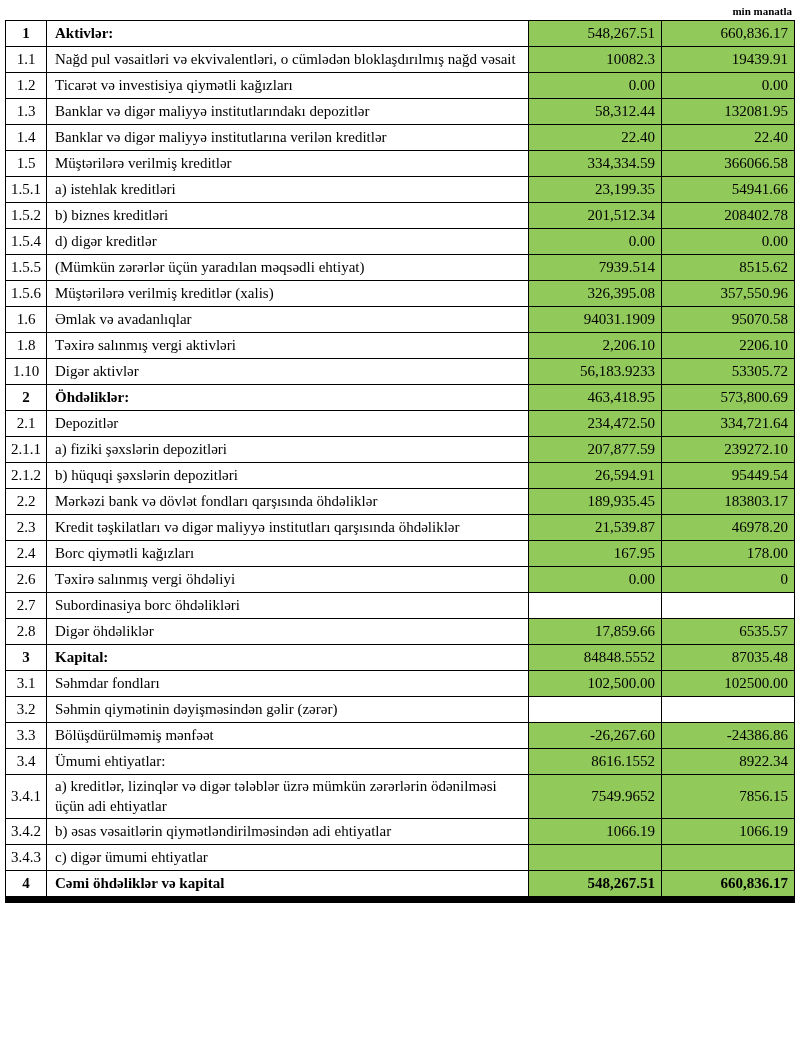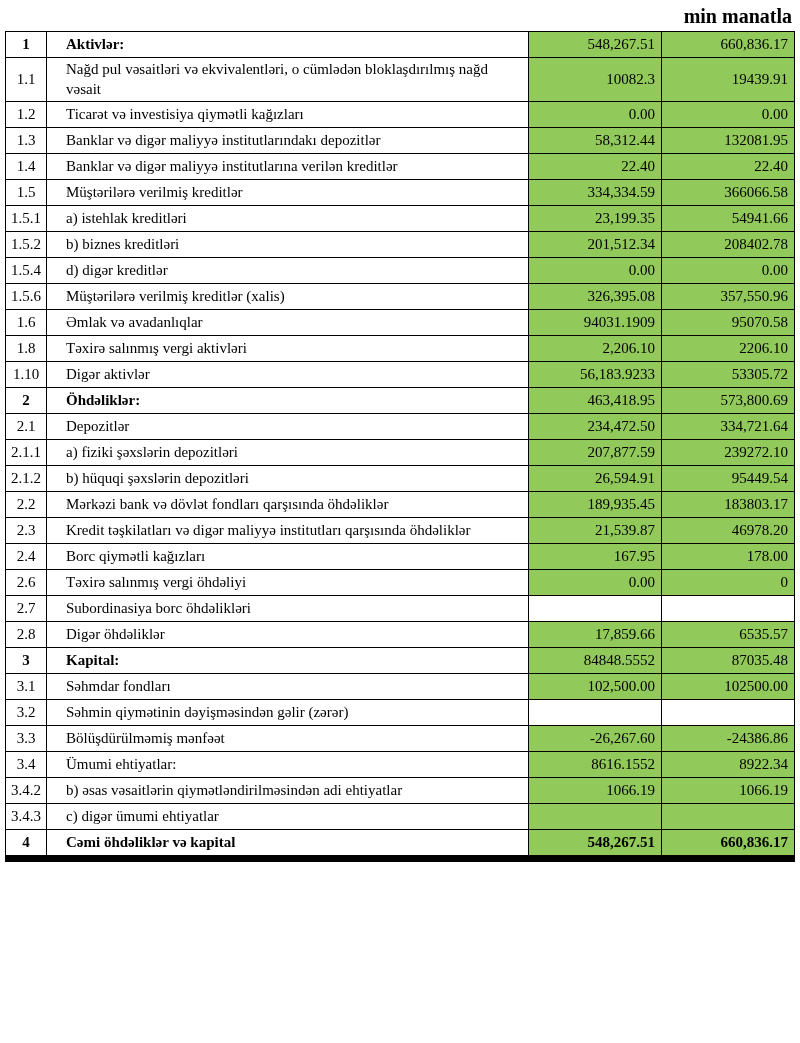--- a/index.html
+++ b/index.html
@@ -12,21 +12,21 @@
     width: 800px;
     height: 1043px;
     box-sizing: border-box;
     padding: 3px 5px 0 5px;
     background: #ffffff;
     overflow: hidden;
   }
   .unit-label {
     text-align: right;
     font-weight: bold;
-    font-size: 20px;
+    font-size: 11px;
     color: #000;
     padding: 2px 3px 3px 0;
   }
   table.balance-table {
     border-collapse: collapse;
     width: 790px;
     table-layout: fixed;
     border: 1px solid #000;
     border-bottom: 7px solid #000;
   }
@@ -40,21 +40,21 @@
     line-height: 1.35;
     overflow: hidden;
   }
   td.col-no {
     width: 36px;
     text-align: center;
     padding: 1px 2px;
   }
   td.col-label {
     text-align: left;
-    padding-left: 19px;
+    padding-left: 8px;
   }
   td.col-v {
     width: 122px;
     text-align: right;
     padding-right: 6px;
     background: #92C95B;
   }
   td.col-v.white {
     background: #ffffff;
   }
@@ -116,20 +116,26 @@
           <td class="col-v">201,512.34</td>
           <td class="col-v">208402.78</td>
         </tr>
         <tr>
           <td class="col-no">1.5.4</td>
           <td class="col-label">d) digər kreditlər</td>
           <td class="col-v">0.00</td>
           <td class="col-v">0.00</td>
         </tr>
         <tr>
+          <td class="col-no">1.5.5</td>
+          <td class="col-label">(Mümkün zərərlər üçün yaradılan məqsədli ehtiyat)</td>
+          <td class="col-v">7939.514</td>
+          <td class="col-v">8515.62</td>
+        </tr>
+        <tr>
           <td class="col-no">1.5.6</td>
           <td class="col-label">Müştərilərə verilmiş kreditlər (xalis)</td>
           <td class="col-v">326,395.08</td>
           <td class="col-v">357,550.96</td>
         </tr>
         <tr>
           <td class="col-no">1.6</td>
           <td class="col-label">Əmlak və avadanlıqlar</td>
           <td class="col-v">94031.1909</td>
           <td class="col-v">95070.58</td>
@@ -228,20 +234,26 @@
           <td class="col-no">3.3</td>
           <td class="col-label">Bölüşdürülməmiş mənfəət</td>
           <td class="col-v">-26,267.60</td>
           <td class="col-v">-24386.86</td>
         </tr>
         <tr>
           <td class="col-no">3.4</td>
           <td class="col-label">Ümumi ehtiyatlar:</td>
           <td class="col-v">8616.1552</td>
           <td class="col-v">8922.34</td>
+        </tr>
+        <tr>
+          <td class="col-no">3.4.1</td>
+          <td class="col-label">a) kreditlər, lizinqlər və digər tələblər üzrə mümkün zərərlərin ödənilməsi üçün adi ehtiyatlar</td>
+          <td class="col-v">7549.9652</td>
+          <td class="col-v">7856.15</td>
         </tr>
         <tr>
           <td class="col-no">3.4.2</td>
           <td class="col-label">b) əsas vəsaitlərin qiymətləndirilməsindən adi ehtiyatlar</td>
           <td class="col-v">1066.19</td>
           <td class="col-v">1066.19</td>
         </tr>
         <tr>
           <td class="col-no">3.4.3</td>
           <td class="col-label">c) digər ümumi ehtiyatlar</td>

